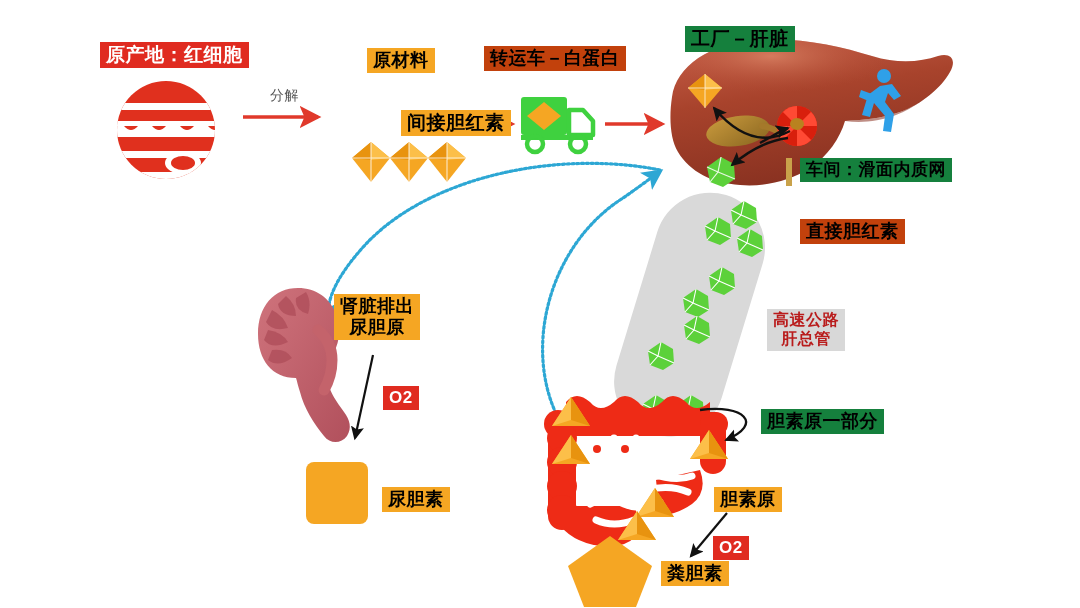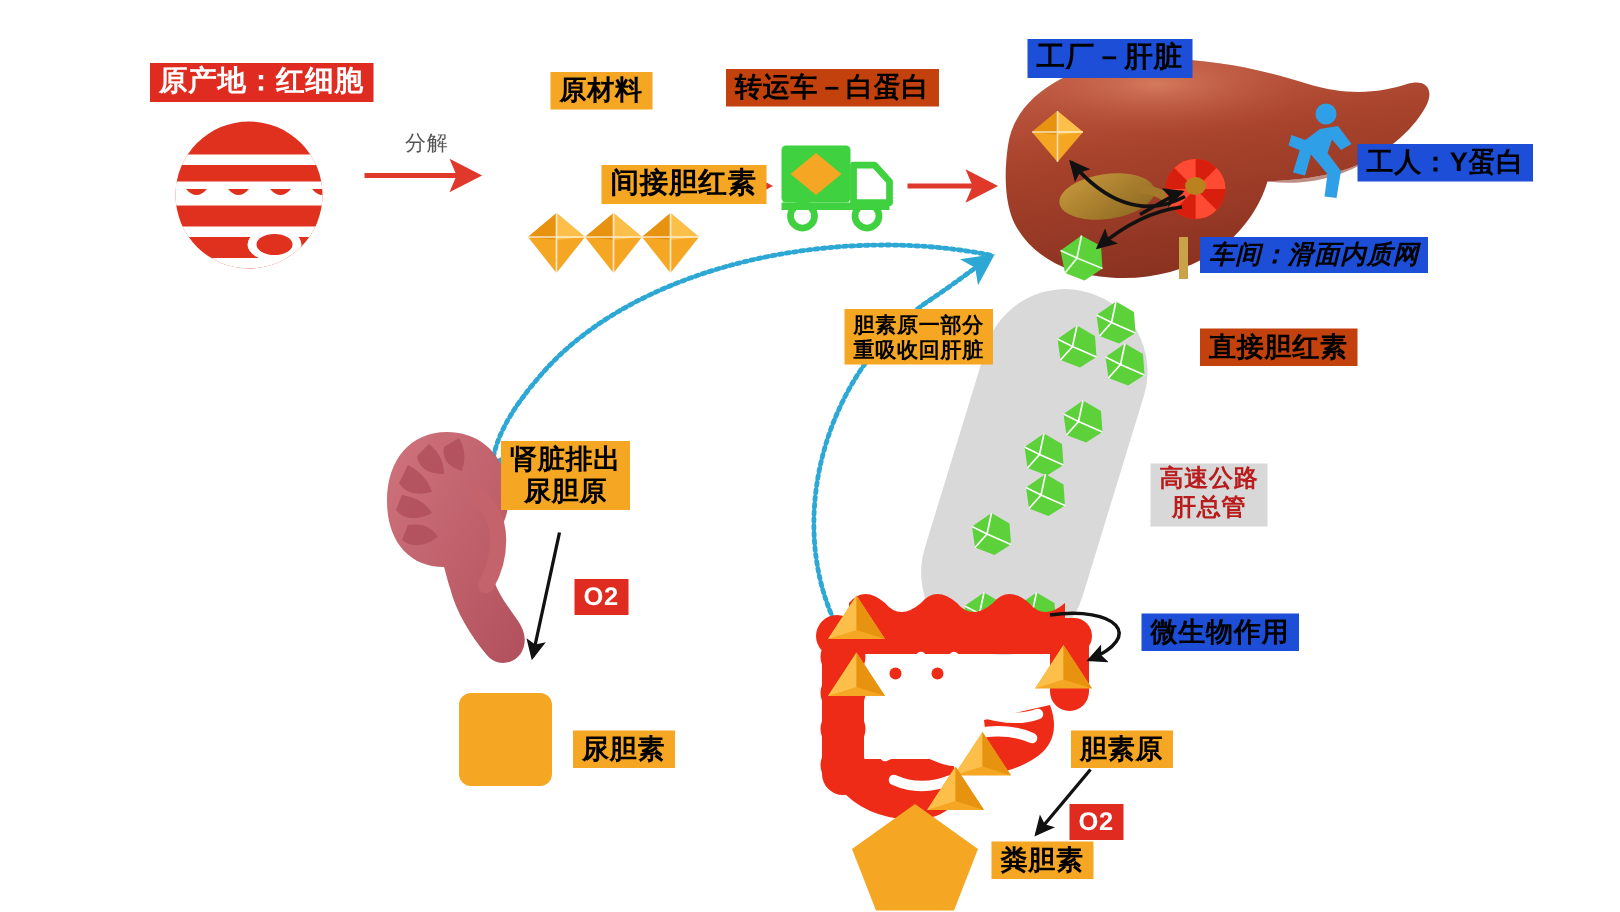--- a/index.html
+++ b/index.html
@@ -20,21 +20,21 @@
     font-weight:bold;
     color:#000;
     line-height:1.18;
     white-space:pre;
     letter-spacing:0.5px;
     padding:2px 6px;
     box-sizing:border-box;
   }
   .lbl-orange{background:#f5a623;color:#000;}
   .lbl-green{background:#c2410c;color:#000;}
-  .lbl-blue{background:#1d4ed8;color:#000;}
+  .lbl-blue{background:#15803d;color:#000;}
   .lbl-gray{background:#d8d8d8;color:#b91c1c;}
   .lbl-red{background:#e02b20;color:#ffffff;}
   .lbl-plain{background:transparent;color:#555;font-weight:normal;}
   .lbl-center{text-align:center;}
 </style>
 </head>
 <body>
 
 <div id="stage">
 
@@ -340,40 +340,37 @@
   <div class="lbl lbl-plain" style="left:264px;top:85px;font-size:14px;">分解</div>
 
   <div class="lbl lbl-orange" style="left:367px;top:48px;font-size:18px;">原材料</div>
 
   <div class="lbl lbl-orange" style="left:353px;top:110px;font-size:19px;margin-left:48px;">间接胆红素</div>
 
   <div class="lbl lbl-green" style="left:484px;top:46px;font-size:18px;">转运车－白蛋白</div>
 
   <div class="lbl lbl-blue" style="left:685px;top:26px;font-size:19px;">工厂－肝脏</div>
 
-  <div class="lbl lbl-blue" style="left:905px;top:96px;font-size:18px;">工人：Y蛋白</div>
-
-  <div class="lbl lbl-blue" style="left:800px;top:158px;font-size:17px;font-style:italic;">车间：滑面内质网</div>
+
+  <div class="lbl lbl-blue" style="left:800px;top:158px;font-size:17px;">车间：滑面内质网</div>
 
   <div class="lbl lbl-green" style="left:800px;top:219px;font-size:18px;">直接胆红素</div>
 
-  <div class="lbl lbl-orange lbl-center" style="left:563px;top:206px;font-size:14px;">胆素原一部分
-重吸收回肝脏</div>
 
   <div class="lbl lbl-gray lbl-center" style="left:767px;top:309px;font-size:16px;">高速公路
 肝总管</div>
 
   <div class="lbl lbl-orange lbl-center" style="left:334px;top:294px;font-size:18px;">肾脏排出
 尿胆原</div>
 
   <div class="lbl lbl-red" style="left:383px;top:386px;font-size:17px;">O2</div>
 
   <div class="lbl lbl-orange" style="left:382px;top:487px;font-size:18px;">尿胆素</div>
 
-  <div class="lbl lbl-blue" style="left:761px;top:409px;font-size:18px;">微生物作用</div>
+  <div class="lbl lbl-blue" style="left:761px;top:409px;font-size:18px;">胆素原一部分</div>
 
   <div class="lbl lbl-orange" style="left:714px;top:487px;font-size:18px;">胆素原</div>
 
   <div class="lbl lbl-red" style="left:713px;top:536px;font-size:17px;">O2</div>
 
   <div class="lbl lbl-orange" style="left:661px;top:561px;font-size:18px;">粪胆素</div>
 
 </div>
 
 </body></html>

